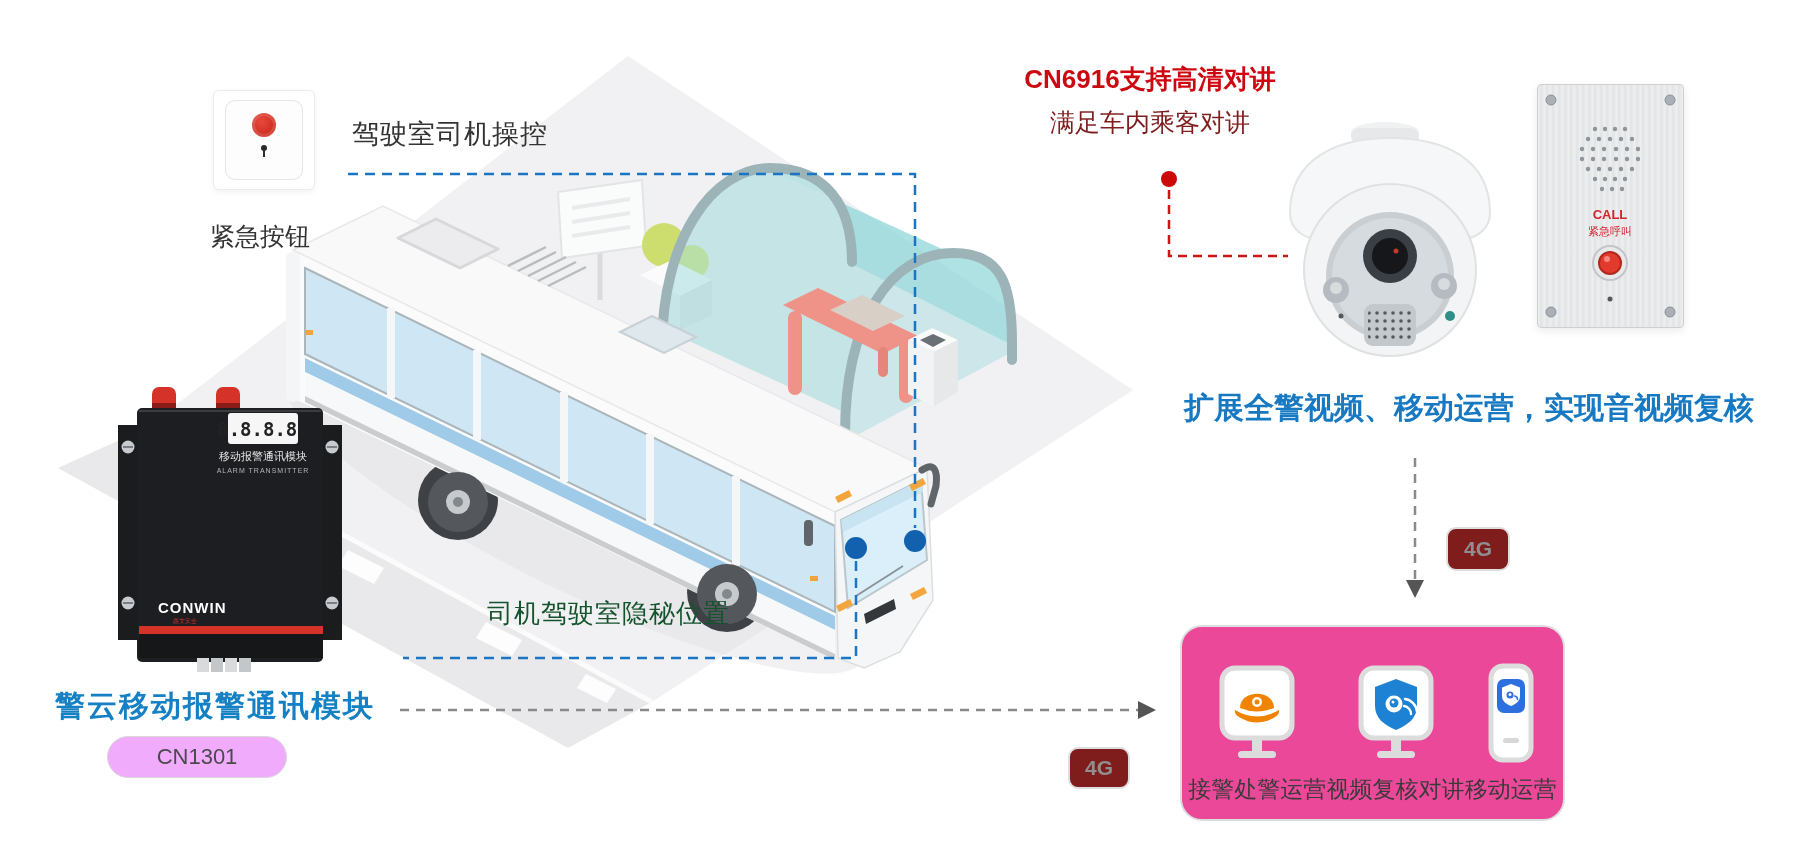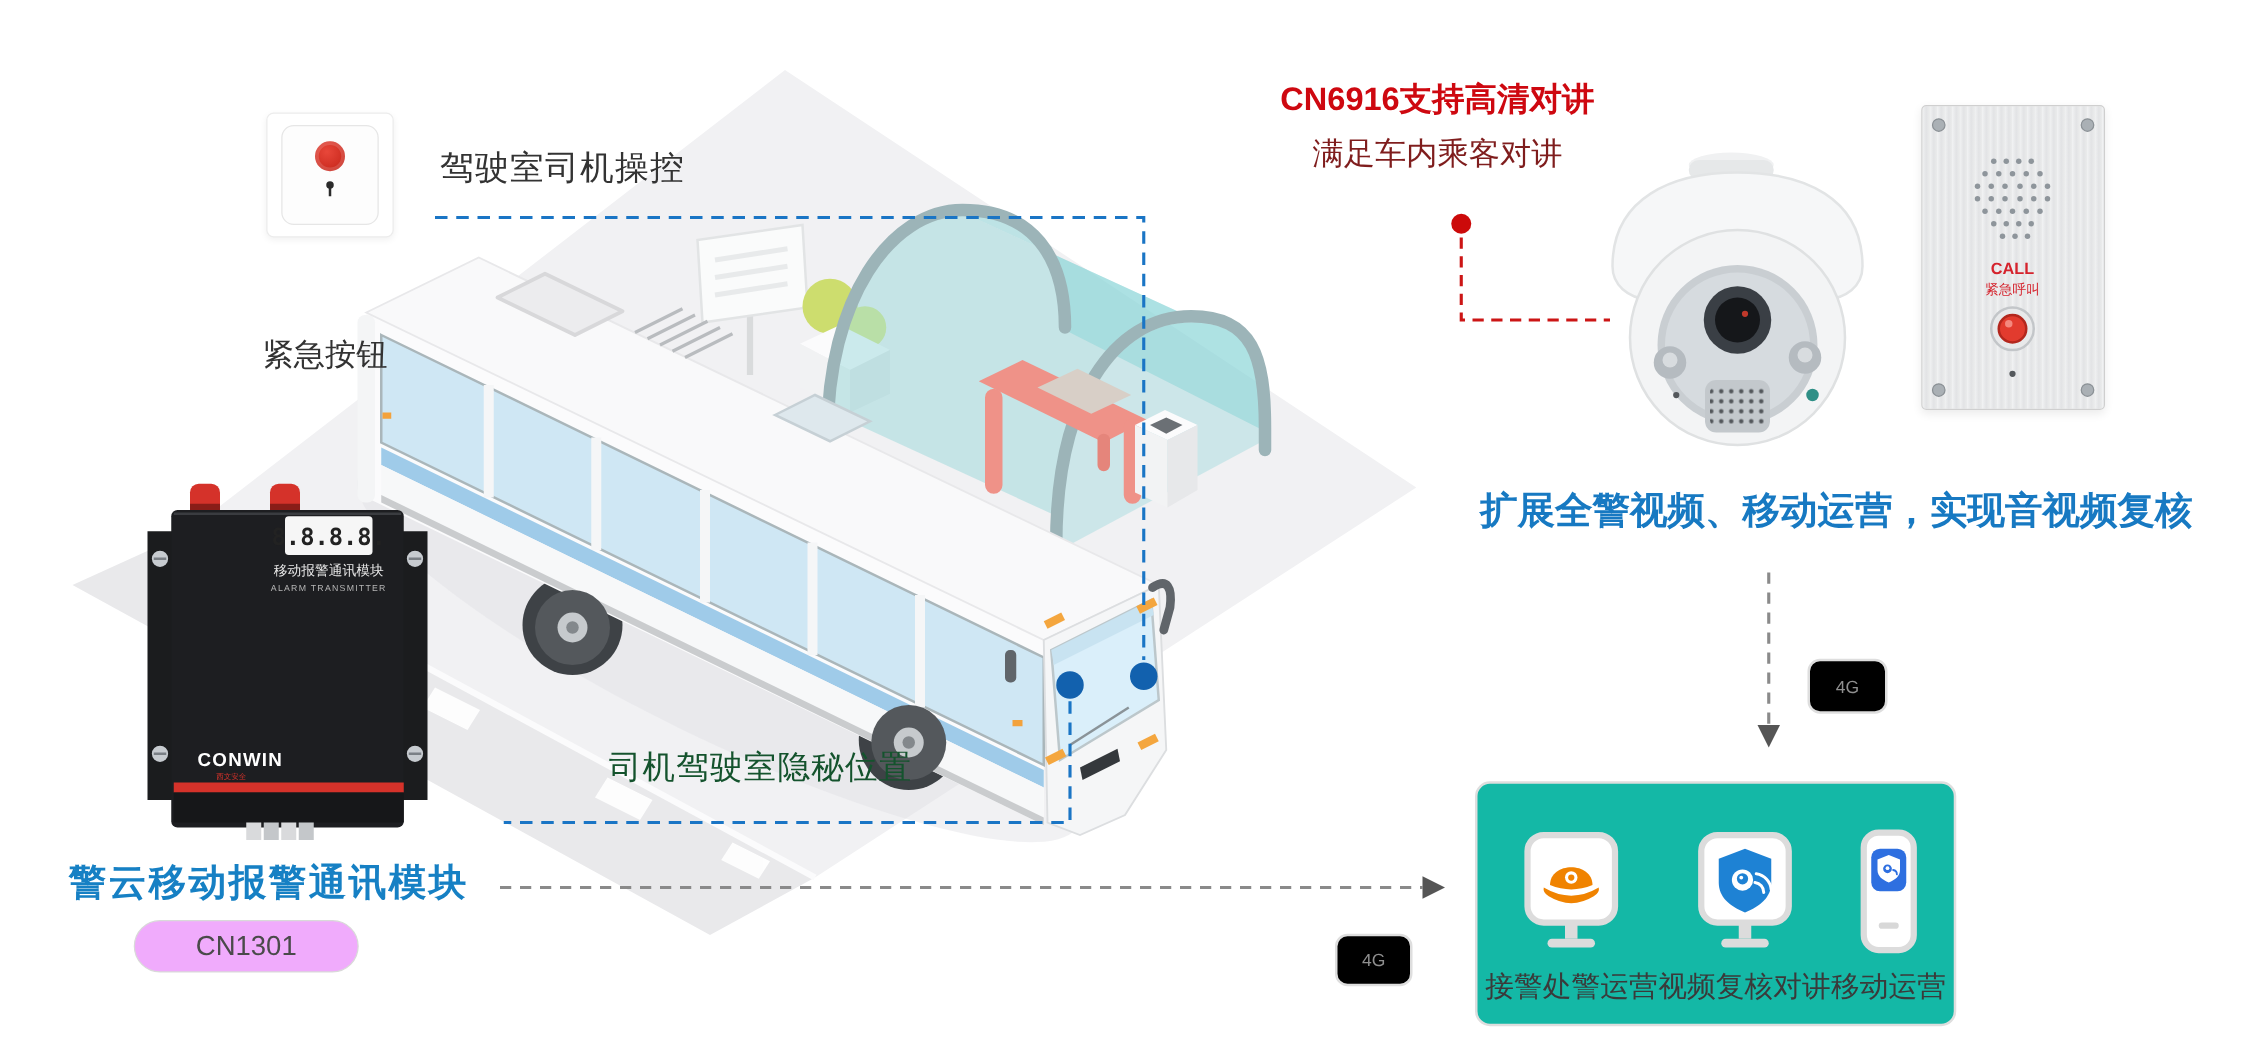--- a/index.html
+++ b/index.html
@@ -4,36 +4,36 @@
 <style>
   html,body{margin:0;padding:0;background:#ffffff;}
   body{font-family:"Liberation Sans","DejaVu Sans",sans-serif;}
   #stage{position:relative;width:1796px;height:841px;background:#ffffff;overflow:hidden;}
   .abs{position:absolute;}
   .scene-svg{position:absolute;left:0;top:0;z-index:1;}
   .device{z-index:2;}
   .txt{z-index:3;white-space:nowrap;}
 
   .driver-control{left:352px;top:116px;font-size:27px;color:#333;letter-spacing:1px;}
-  .emergency-label{left:185px;top:220px;width:150px;text-align:center;font-size:25px;color:#333;margin-top:47px;}
+  .emergency-label{left:185px;top:220px;width:150px;text-align:center;font-size:25px;color:#333;}
   .hidden-position{left:487px;top:596px;font-size:26px;color:#14532d;letter-spacing:1px;}
   .module-title{left:55px;top:686px;font-size:30px;font-weight:bold;color:#1680c4;letter-spacing:2px;}
   .cn-pill{left:107px;top:736px;width:178px;height:40px;border:1px solid #d9d9d9;border-radius:21px;
            background:#f0abfc;display:flex;align-items:center;justify-content:center;
            font-size:22px;color:#4a4a4a;z-index:3;}
   .cam-title{left:1018px;top:62px;width:264px;text-align:center;font-size:26px;font-weight:600;color:#ce0810;}
   .cam-subtitle{left:1018px;top:106px;width:264px;text-align:center;font-size:25px;font-weight:500;color:#7f1d1d;}
   .headline{left:1184px;top:388px;font-size:30px;font-weight:bold;color:#1779c2;letter-spacing:0px;}
-  .tag-4g{border:2px solid #dedede;border-radius:10px;background:#000000;display:flex;align-items:center;
-          justify-content:center;font-size:14px;color:#8f8f8f;z-index:3;}
+  .tag-4g{border:2px solid #dedede;border-radius:10px;background:#7f1d1d;display:flex;align-items:center;
+          justify-content:center;font-size:21px;color:#8f8f8f;z-index:3;font-weight:bold;}
   .tag-4g.left{left:1068px;top:747px;width:58px;height:38px;}
   .tag-4g.right{left:1446px;top:527px;width:60px;height:40px;}
 
-  .platform-panel{left:1180px;top:625px;width:385px;height:196px;border:2px solid #dedede;border-radius:12px;
-                  background:#14b8a6;z-index:2;display:flex;justify-content:space-evenly;align-items:flex-end;
+  .platform-panel{left:1180px;top:625px;width:385px;height:196px;border:2px solid #dedede;border-radius:22px;
+                  background:#ec4899;z-index:2;display:flex;justify-content:space-evenly;align-items:flex-end;
                   padding:0 6px;box-sizing:border-box;}
   .p-item{display:flex;flex-direction:column;align-items:center;margin-bottom:14px;}
   .p-icon{display:flex;align-items:flex-end;height:102px;}
   .p-label{margin-top:10px;font-size:23px;color:#3a3a3a;font-weight:500;white-space:nowrap;}
 
   .emerg-panel{left:213px;top:90px;width:100px;height:98px;background:#fff;border:1px solid #ececec;
                border-radius:6px;box-shadow:0 2px 6px rgba(0,0,0,0.06);}
   .emerg-inner{position:absolute;left:11px;top:9px;width:76px;height:78px;border:1px solid #e6e6e6;
                border-radius:10px;background:#fdfdfd;}
   .emerg-btn{position:absolute;left:26px;top:12px;width:24px;height:24px;border-radius:50%;

